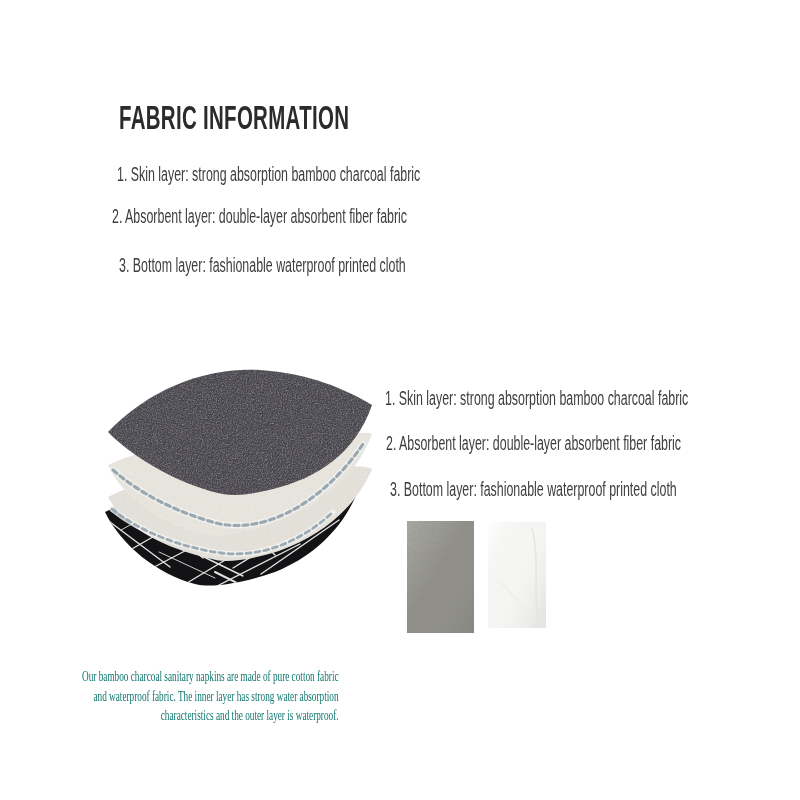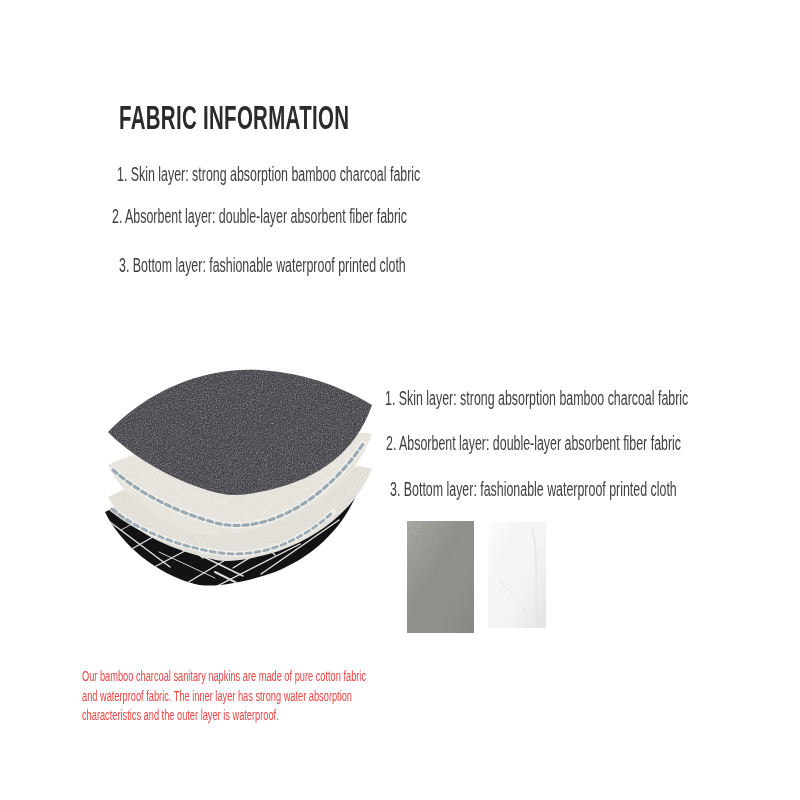--- a/index.html
+++ b/index.html
@@ -2,20 +2,21 @@
 <html><head>
 <meta charset="utf-8">
 <style>
   html,body{margin:0;padding:0;background:#ffffff;}
   .canvas{
     position:relative;
     width:800px;height:800px;
     background:#ffffff;
     overflow:hidden;
     font-family:"Liberation Sans", sans-serif;
+    text-align:right;
   }
   .page-title{
     position:absolute;left:119px;top:101px;
     font-size:33px;font-weight:600;color:#2b2b2b;
     line-height:1;white-space:nowrap;
     transform:scaleX(0.62);transform-origin:0 0;
     letter-spacing:0.5px;
   }
   .layer-item{
     position:absolute;
@@ -33,21 +34,21 @@
     position:absolute;left:95px;top:362px;width:295px;height:240px;
   }
   .swatch-gray{
     position:absolute;left:407px;top:521px;width:67px;height:112px;
   }
   .swatch-white{
     position:absolute;left:488px;top:522px;width:58px;height:106px;
   }
   .footer-text{
     position:absolute;left:82px;top:667px;
-    color:#ef4444;font-size:14px;line-height:19.5px;
+    color:#0f766e;font-size:14px;line-height:19.5px;font-family:Liberation Serif, serif;
   }
   .footer-line{
     white-space:nowrap;
     transform:scaleX(0.66);transform-origin:0 50%;
   }
 </style>
 </head>
 <body>
 
 <div class="canvas">

